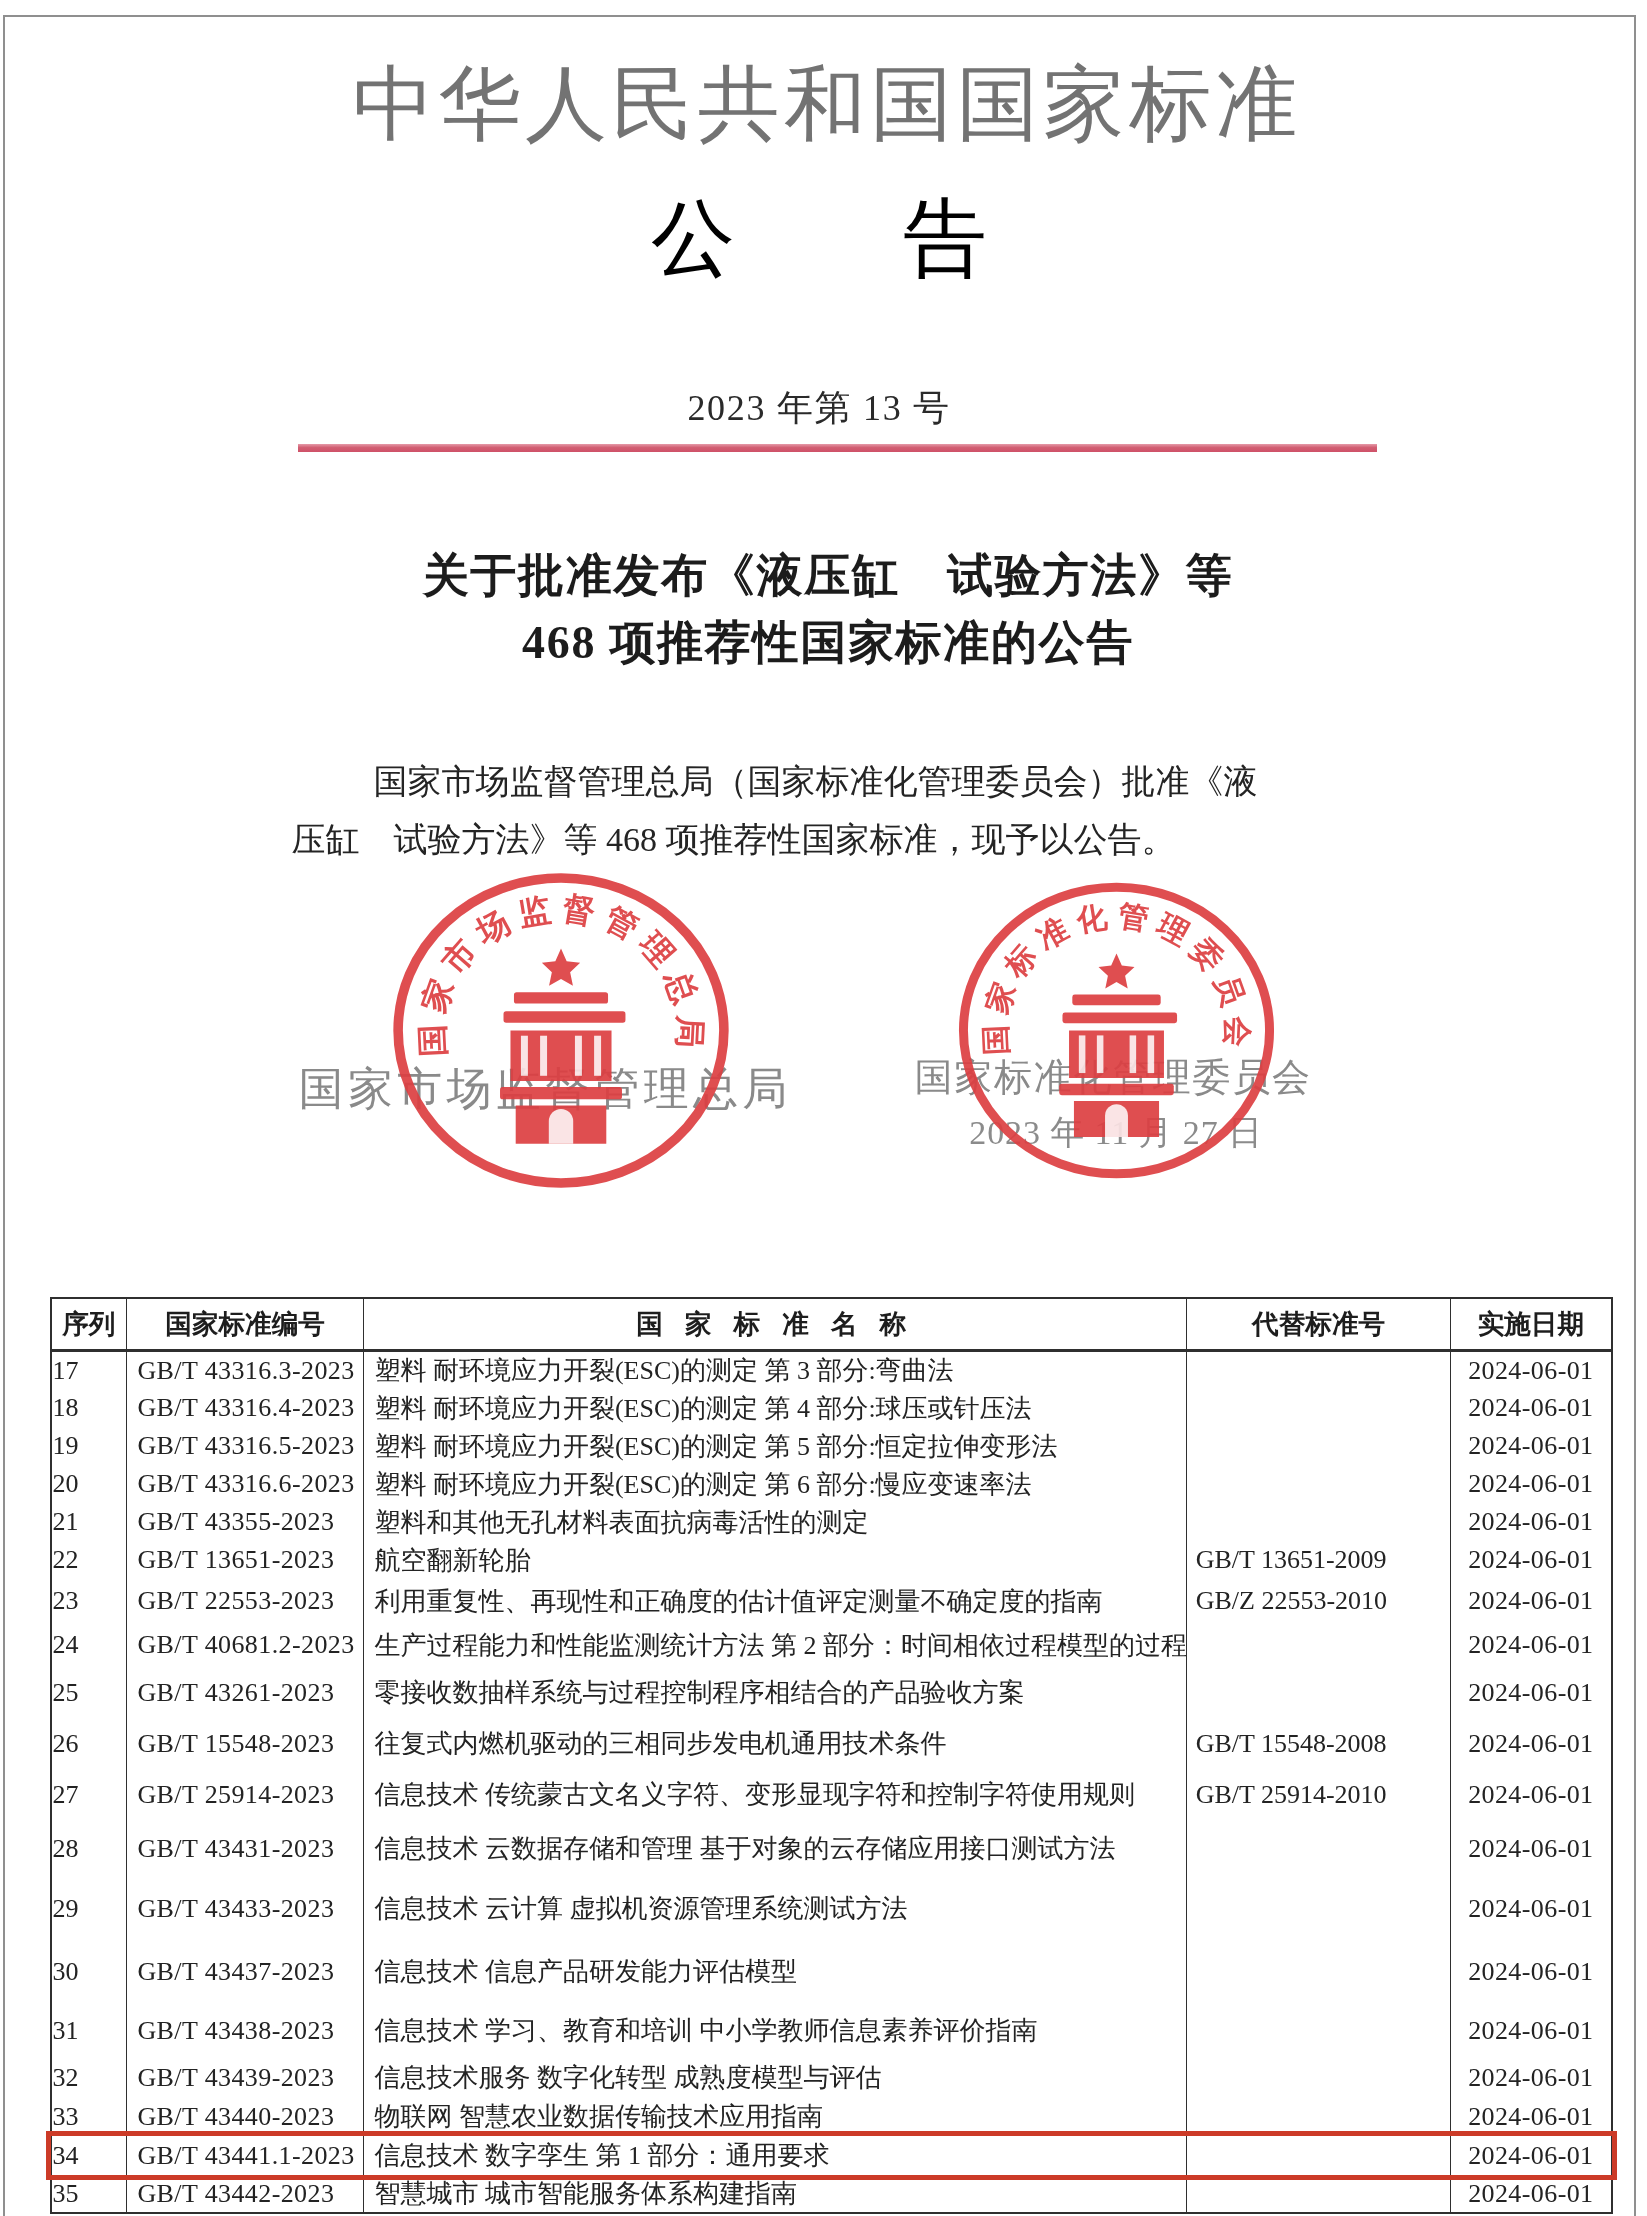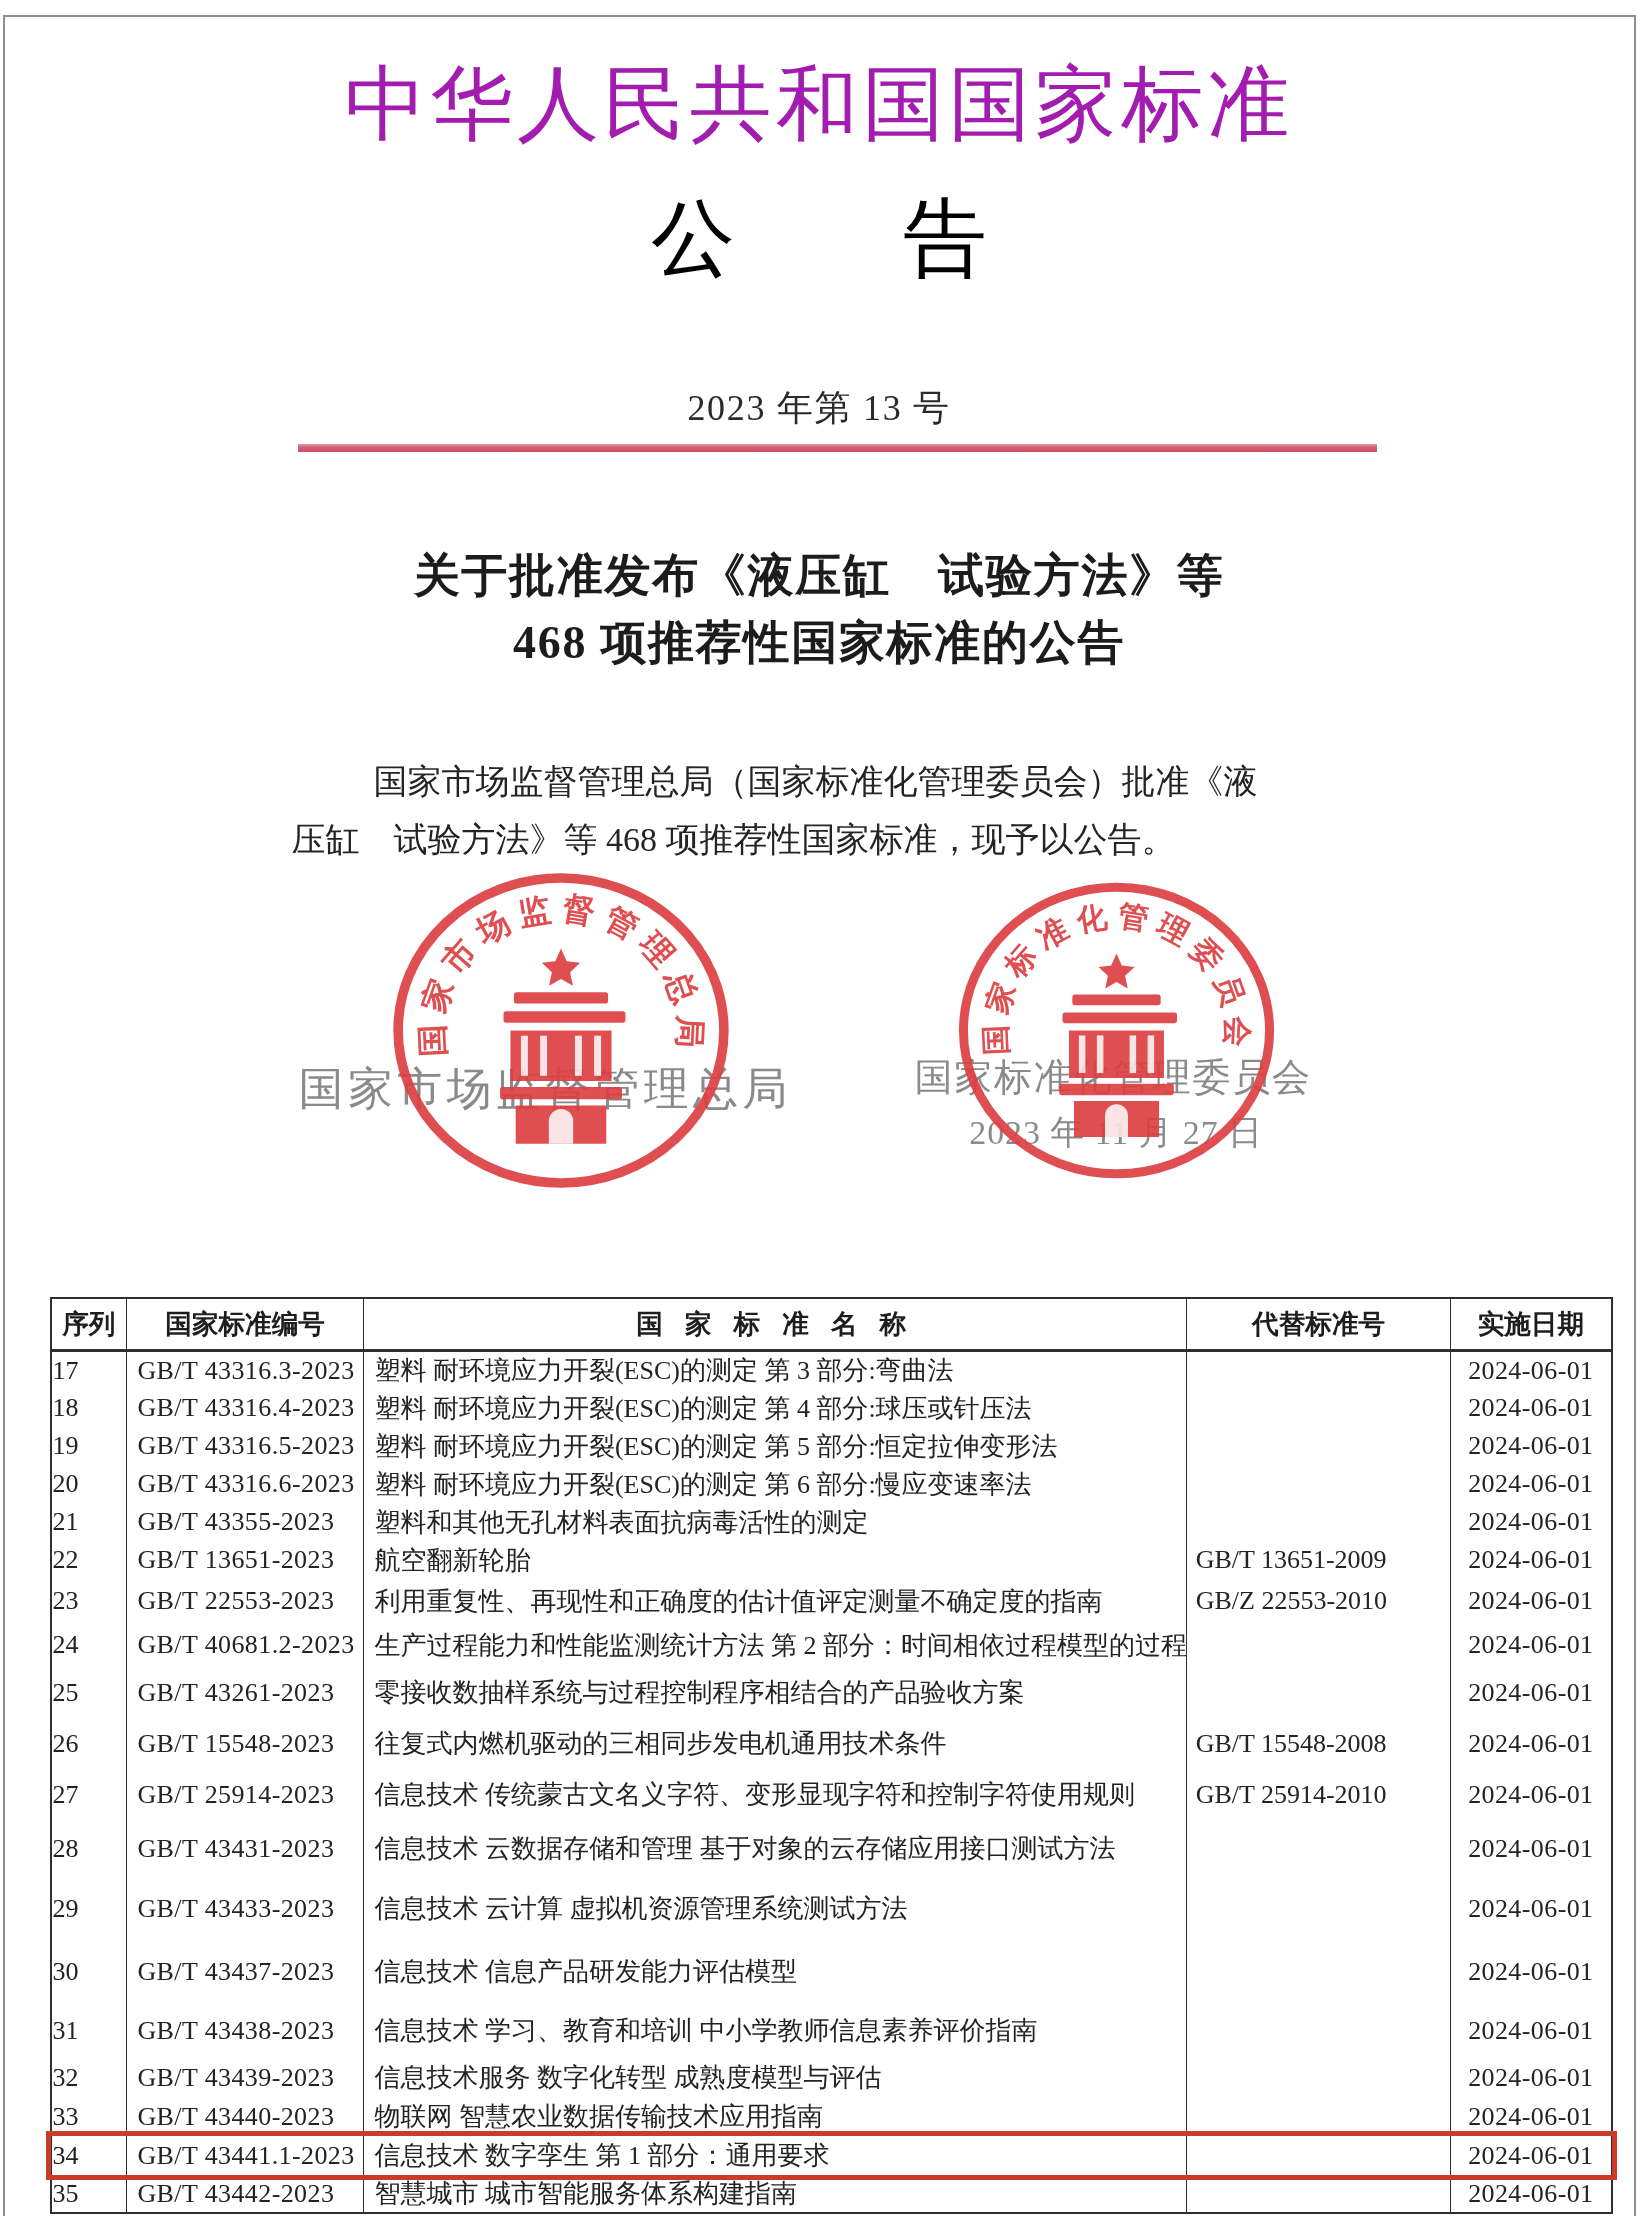--- a/index.html
+++ b/index.html
@@ -4,29 +4,29 @@
 <style>
   html,body{margin:0;padding:0;background:#ffffff;}
   body{width:1647px;height:2216px;position:relative;overflow:hidden;
        font-family:"Liberation Serif","DejaVu Serif",serif;color:#222;}
   .page{position:absolute;left:2.6px;top:15.4px;width:1629px;height:2201px;
         background:#fff;border-top:2.6px solid #8f8f8f;border-left:2.6px solid #8f8f8f;
         border-right:2.6px solid #8f8f8f;}
   .abs{position:absolute;}
   .center{text-align:center;}
 
-  .doc-title{left:0;top:45px;width:100%;font-size:82px;line-height:1.05;
-             color:#a21caf;letter-spacing:4.3px;font-weight:normal;white-space:nowrap;}
+  .doc-title{left:8px;top:45px;width:100%;font-size:82px;line-height:1.05;
+             color:#737373;letter-spacing:4.3px;font-weight:normal;white-space:nowrap;}
   .doc-subtitle{left:0;top:178px;width:100%;font-size:84px;line-height:1.05;
                 color:#000000;font-weight:normal;}
   .issue-no{left:0;top:367px;width:100%;font-size:36px;color:#2a2a2a;letter-spacing:1.7px;}
   .red-rule{left:293px;top:427px;width:1079px;height:7.7px;
             background:linear-gradient(180deg,#e59aa8 0%,#d15e72 45%,#cf5168 100%);}
 
-  .heading{left:0;top:525px;width:100%;font-size:46px;font-weight:bold;
+  .heading{left:9px;top:525px;width:100%;font-size:46px;font-weight:bold;
            color:#1c1c1c;line-height:67px;letter-spacing:1.7px;}
 
   .body-par{left:287px;top:736px;width:1100px;font-size:34px;color:#242424;
             line-height:58px;text-align:justify;}
   .body-line1{padding-left:82px;}
 
   .sig{color:#8a8a8a;z-index:1;}
   .sig1{left:283px;top:1042px;width:515px;font-size:45px;letter-spacing:4.3px;}
   .sig2{left:907px;top:1035px;width:403px;font-size:38px;letter-spacing:1.7px;}
   .doc-date{left:910px;top:1093px;width:403px;font-size:34px;color:#8b8b8b;letter-spacing:0.9px;z-index:1;}

